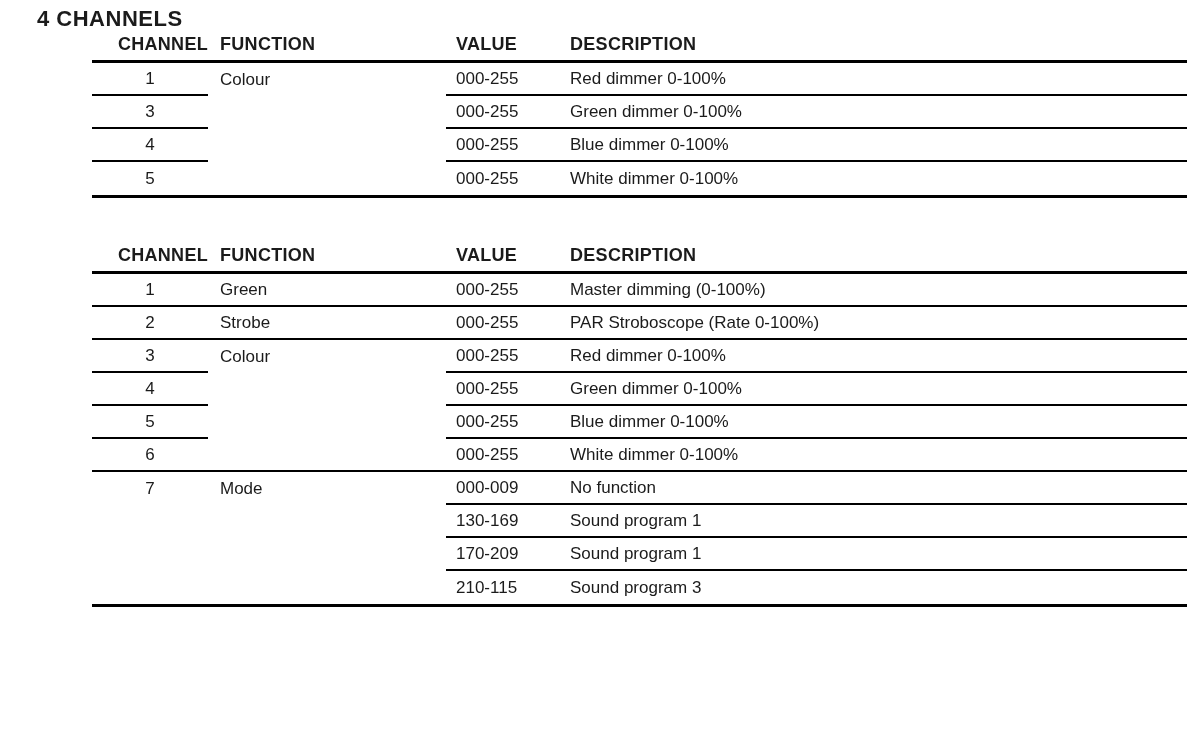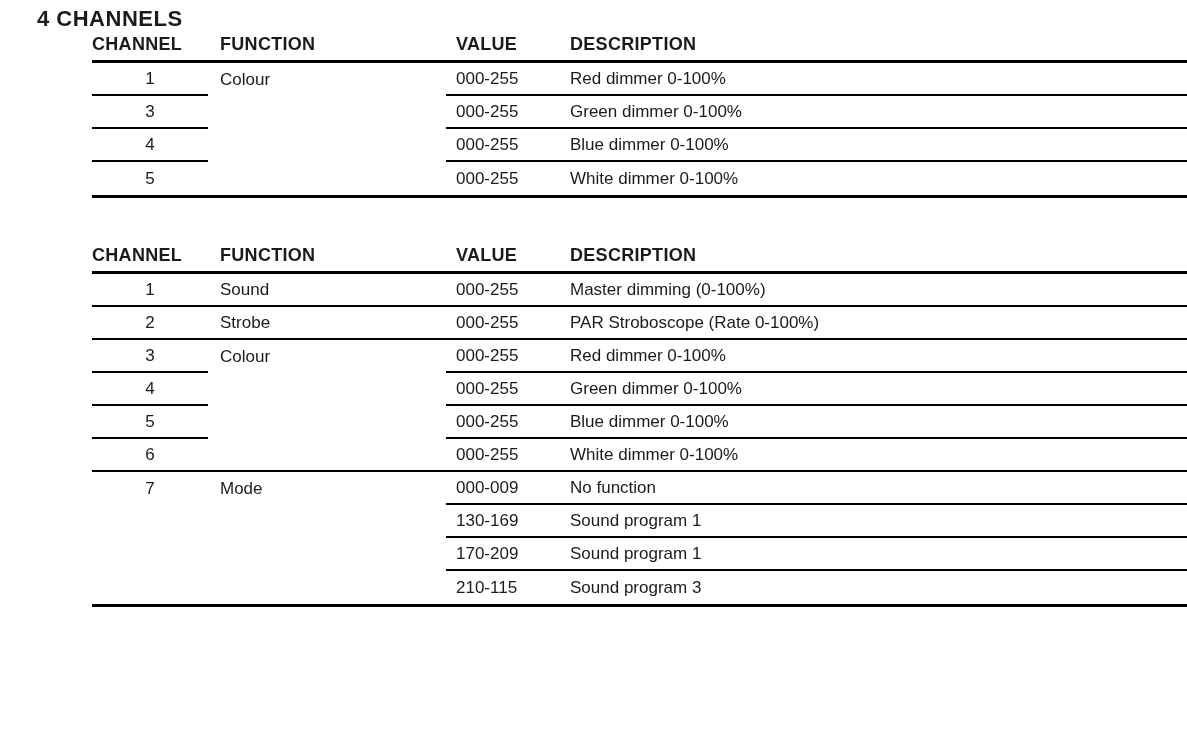--- a/index.html
+++ b/index.html
@@ -36,21 +36,21 @@
     display: grid;
     grid-template-columns: 116px 238px 117px 1fr;
     height: 33px;
     align-items: end;
     border-bottom: 3px solid #000;
     font-weight: bold;
     font-size: 18px;
     letter-spacing: 0.3px;
   }
   .header-row .hcell { padding-bottom: 5px; white-space: nowrap; }
-  .h-channel { text-align: left; }
+  .h-channel { text-align: right; }
   .h-function { padding-left: 12px; }
   .h-value { padding-left: 10px; }
   .h-description { padding-left: 7px; }
 
   .row {
     display: grid;
     grid-template-columns: 116px 238px 117px 1fr;
     height: 33px;
     font-size: 17px;
   }
@@ -114,21 +114,21 @@
   <div class="dmx-table">
     <div class="header-row">
       <div class="hcell h-channel">CHANNEL</div>
       <div class="hcell h-function">FUNCTION</div>
       <div class="hcell h-value">VALUE</div>
       <div class="hcell h-description">DESCRIPTION</div>
     </div>
     <div class="rows">
         <div class="row sep-full">
     <div class="cell c-channel">1</div>
-    <div class="cell c-function">Sound</div>
+    <div class="cell c-function">Green</div>
     <div class="cell c-value">000-255</div>
     <div class="cell c-description">Master dimming (0-100%)</div>
   </div>
         <div class="row sep-full">
     <div class="cell c-channel">2</div>
     <div class="cell c-function">Strobe</div>
     <div class="cell c-value">000-255</div>
     <div class="cell c-description">PAR Stroboscope (Rate 0-100%)</div>
   </div>
         <div class="row sep-cv">

